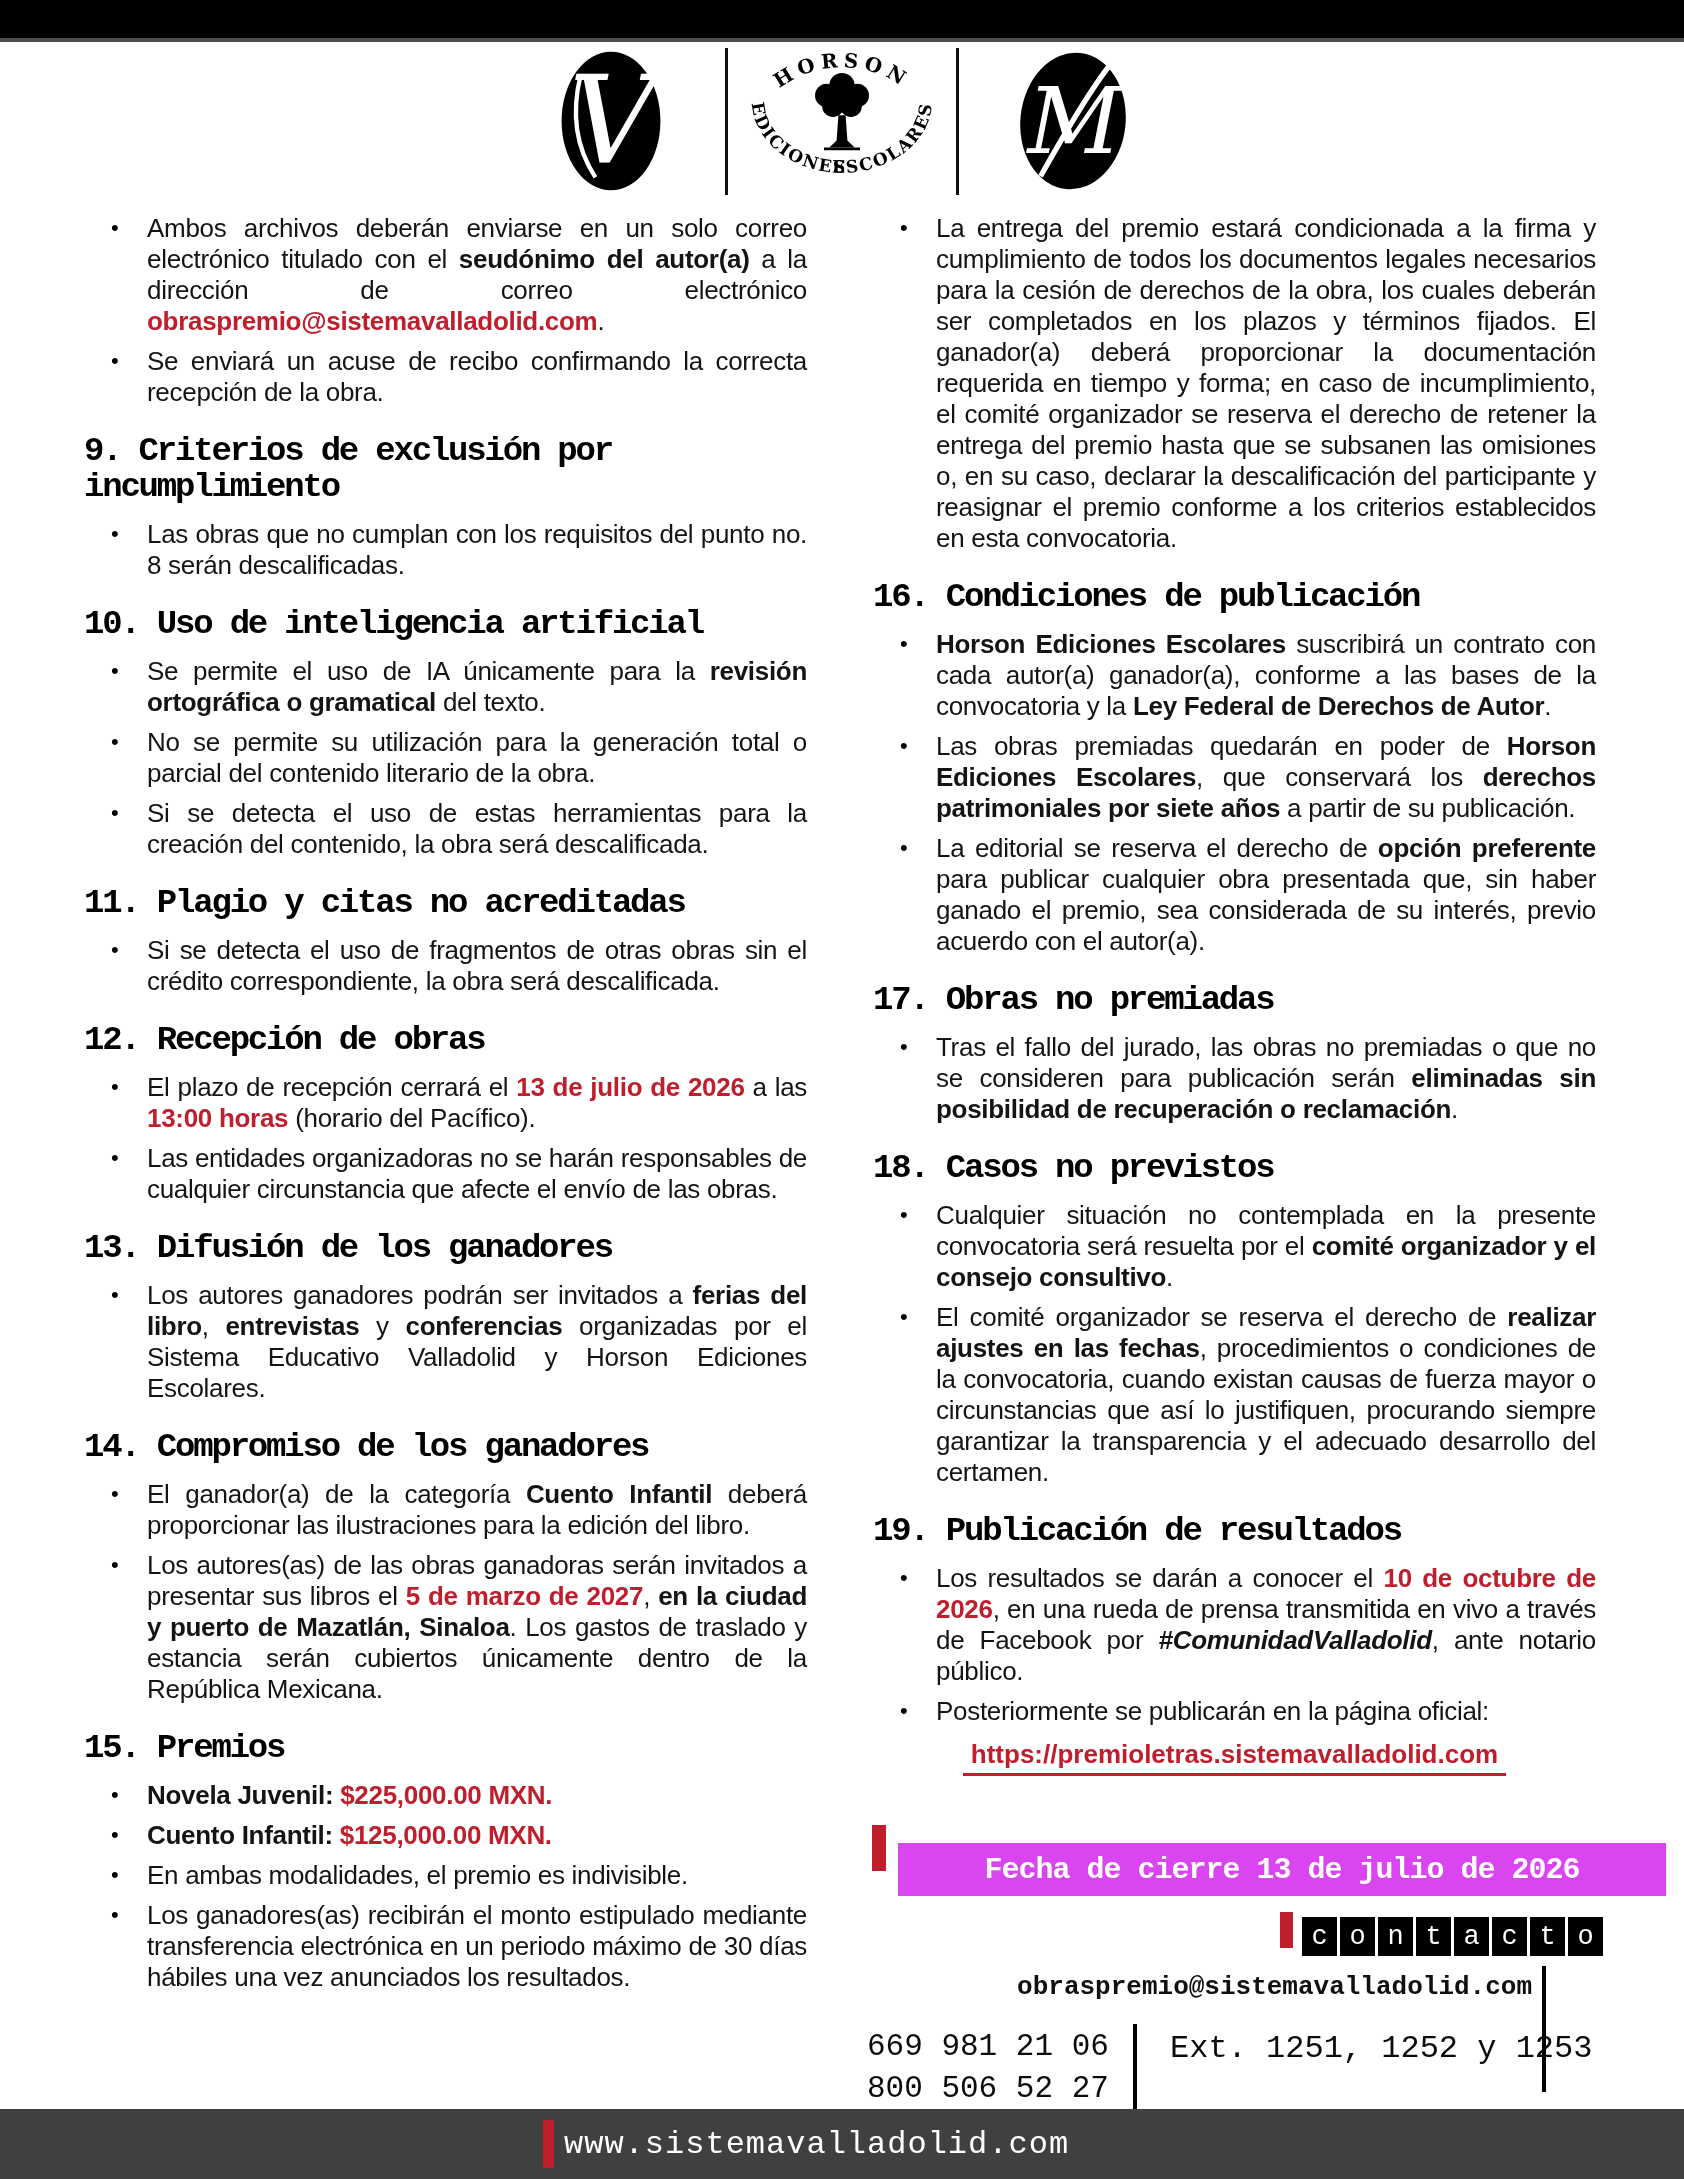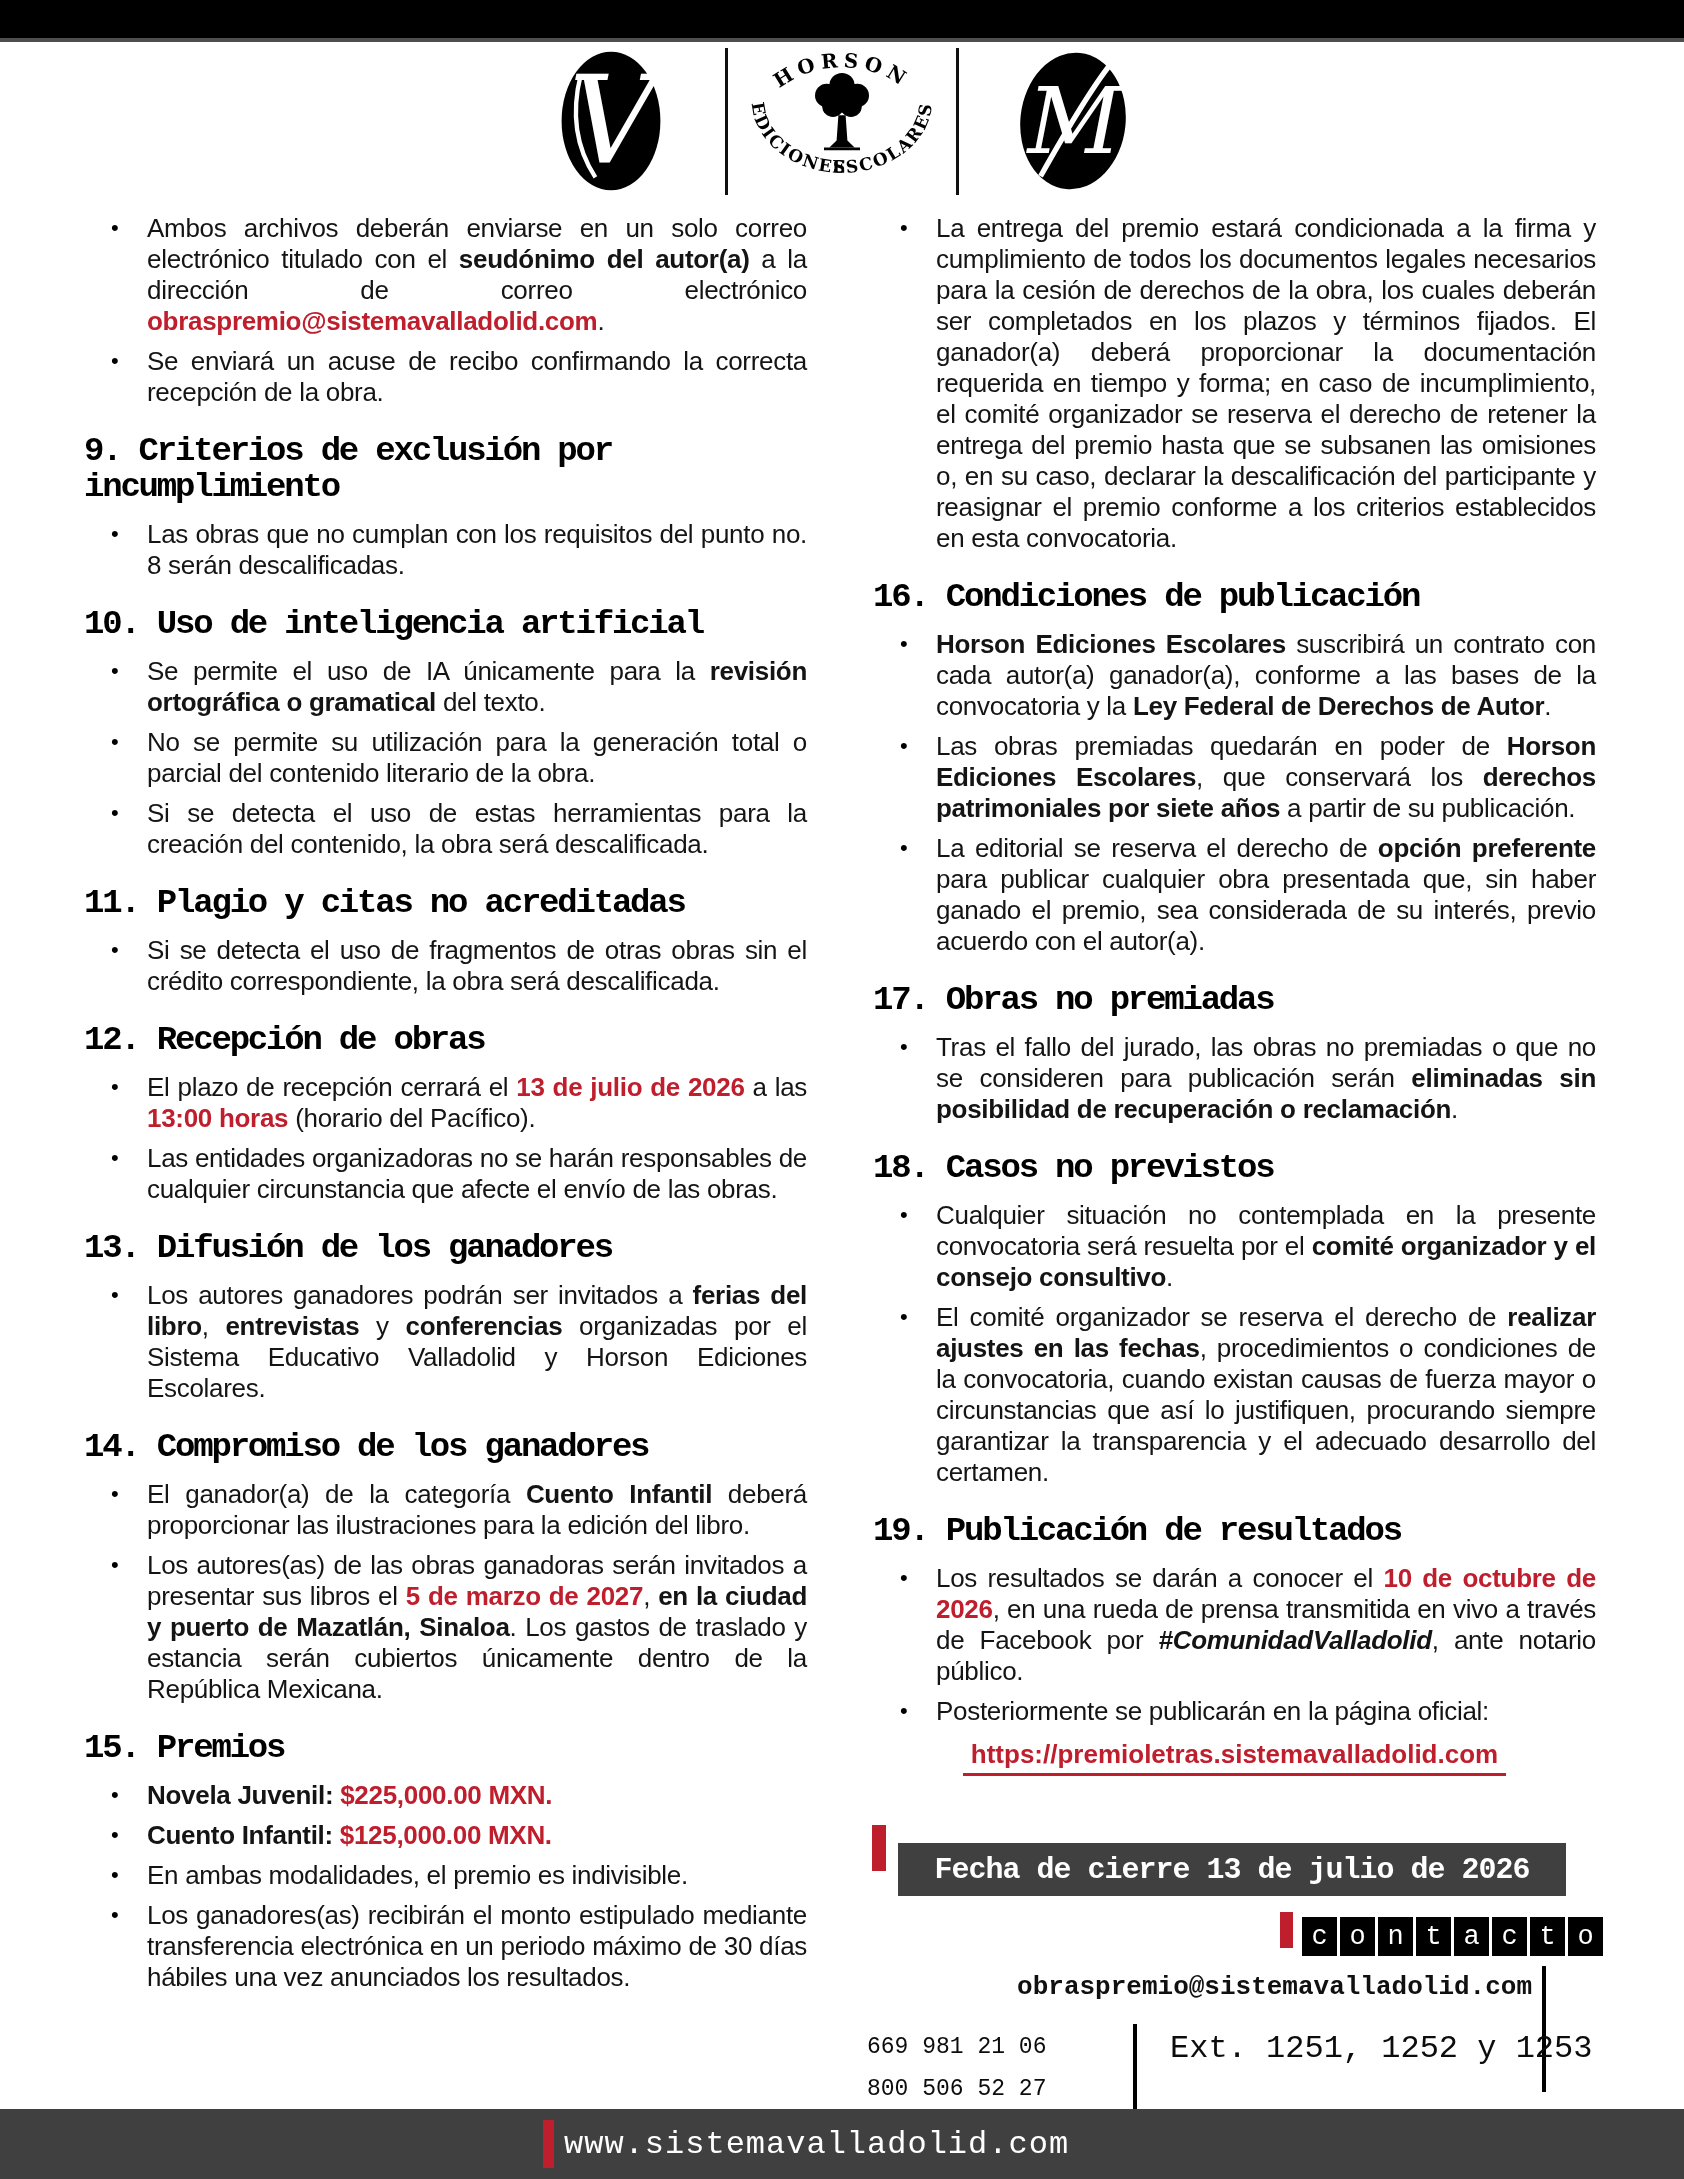--- a/index.html
+++ b/index.html
@@ -24,35 +24,35 @@
     margin:25px 0 14px; text-align:left; }
   .bullet{ position:relative; padding-left:63px; margin-bottom:9px; }
   .bullet::before{ content:"\2022"; position:absolute; left:27px; top:-1px;
     font-size:22px; color:#000; }
   .b{ font-weight:700; } .r{ color:var(--red); } .i{ font-style:italic; }
   .link-row{ text-align:center; margin-top:12px; }
   .link-row a{ color:var(--red); text-decoration:none; border-bottom:3px solid var(--red);
     padding:0 8px 4px; letter-spacing:0;font-weight:bold; }
 
   .banner-accent{ position:absolute; left:872px; top:1825px; width:14px; height:46px; background:var(--red); }
-  .banner{ position:absolute; left:898px; top:1843px; width:668px; height:53px; background:#404040;
+  .banner{ position:absolute; left:898px; top:1843px; width:768px; height:53px; background:#d946ef;
     color:#fff; display:flex; align-items:center; justify-content:center;
     font-family:"Liberation Mono","DejaVu Sans Mono",monospace; font-weight:700;
     font-size:30px; letter-spacing:-1px; }
   .contact-accent{ position:absolute; left:1280px; top:1912px; width:13px; height:36px; background:var(--red); }
   .contact-letters{ position:absolute; left:1302px; top:1917px; display:flex; gap:3px; }
   .cbox{ width:35px; height:39px; background:#000; color:#fff;
     font-family:"Liberation Mono","DejaVu Sans Mono",monospace; font-size:27px;
     display:flex; align-items:center; justify-content:center; }
   .email{ position:absolute; top:1972px; left:873px; width:659px; text-align:right;
     font-family:"Liberation Mono","DejaVu Sans Mono",monospace; font-weight:700;
     font-size:26px; color:#101010; }
   .vline-right{ position:absolute; left:1542px; top:1966px; width:4px; height:126px; background:#000; }
   .phones{ position:absolute; left:867px; top:2026px;
-    font-family:"Liberation Mono","DejaVu Sans Mono",monospace; font-size:23px;
+    font-family:"Liberation Mono","DejaVu Sans Mono",monospace; font-size:31px;
     line-height:42px; color:#0c0c0c; }
   .vline-mid{ position:absolute; left:1133px; top:2024px; width:4px; height:86px; background:#000; }
   .ext{ position:absolute; left:1170px; top:2030px;
     font-family:"Liberation Mono","DejaVu Sans Mono",monospace; font-size:32px; color:#0c0c0c; }
   .footer{ position:absolute; left:0; top:2109px; width:100%; height:70px; background:#404040; }
   .footer-inner{ position:absolute; left:543px; top:11px; display:flex; align-items:center; gap:10px; }
   .footer-accent{ width:11px; height:48px; background:var(--red); }
   .footer-url{ color:#fff; font-family:"Liberation Mono","DejaVu Sans Mono",monospace;
     font-size:32px; letter-spacing:1px; }
 </style>

